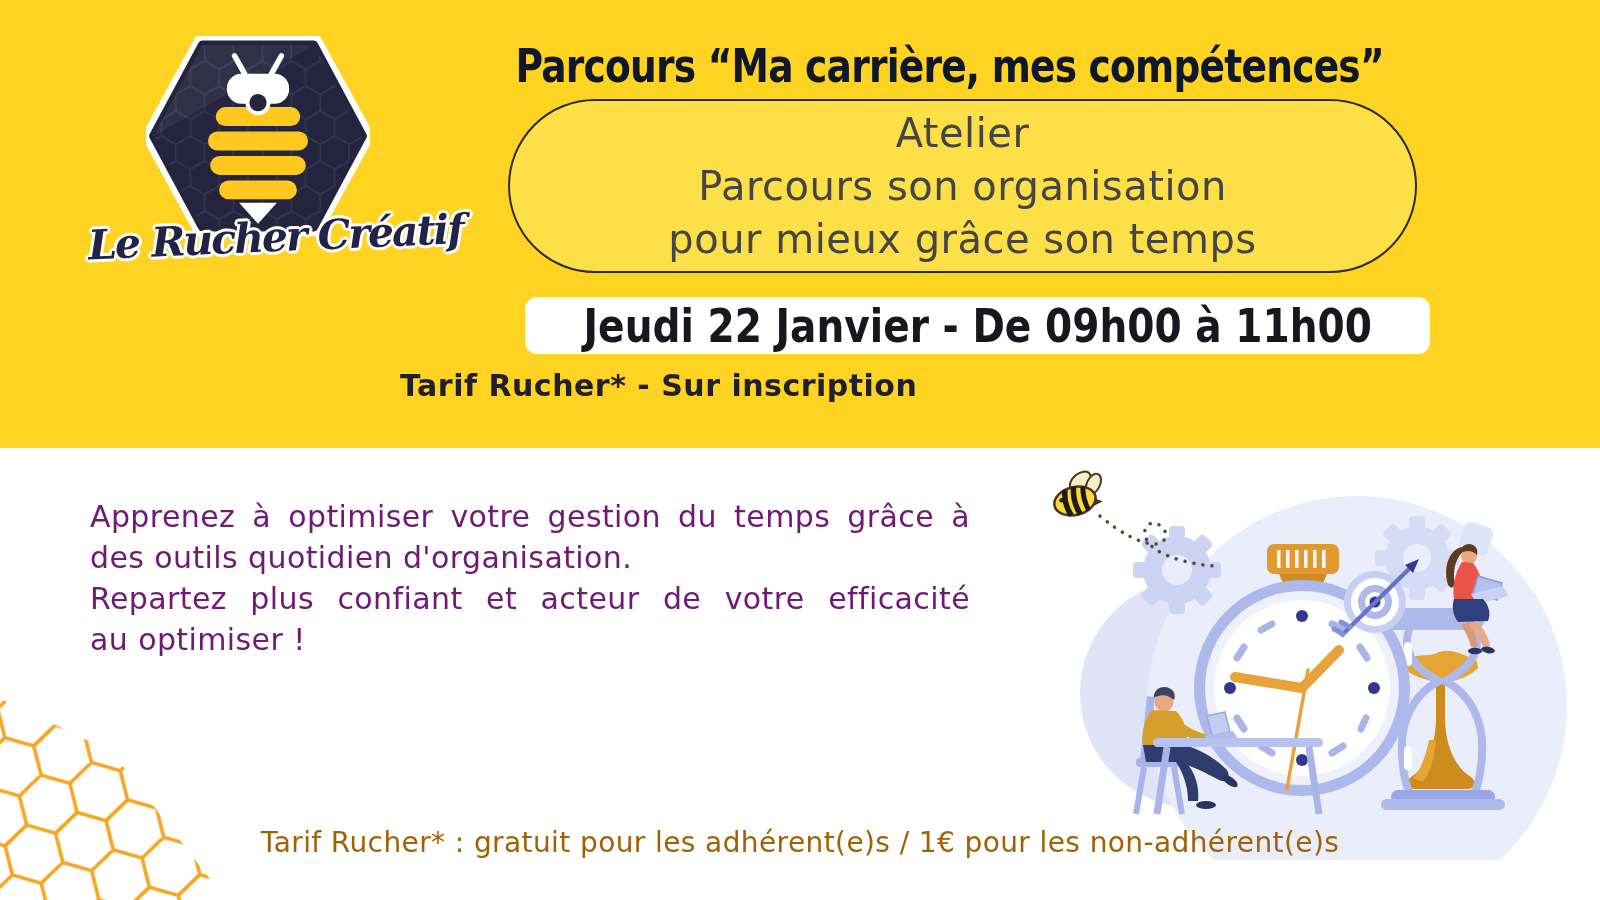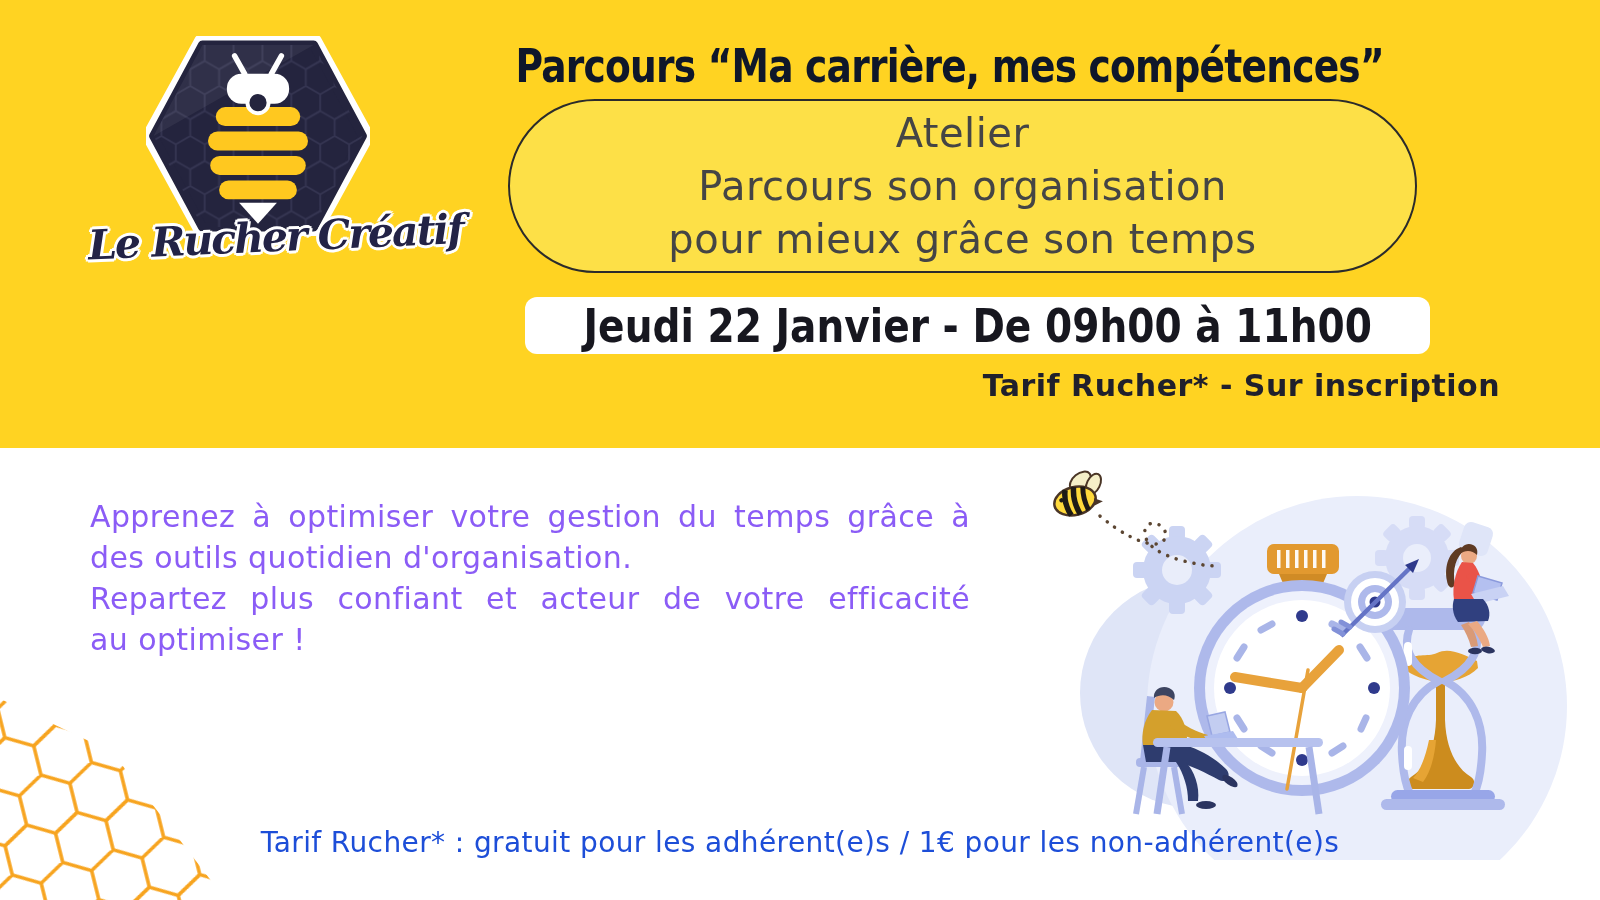--- a/index.html
+++ b/index.html
@@ -23,28 +23,28 @@
   .pill{position:absolute;left:508px;top:99px;width:905px;height:170px;background:#fde047;
     border:2.5px solid #2b2b2b;border-radius:90px;display:flex;flex-direction:column;
     justify-content:center;align-items:center;}
   .pill div{font-size:40px;line-height:53px;color:#454545;letter-spacing:.5px;}
   
   .date-strip{position:absolute;left:518px;top:297px;width:905px;height:57px;background:#fff;
     border-radius:12px;display:flex;justify-content:center;align-items:center;margin-left:7px;}
   .date-strip span{display:inline-block;transform:scaleX(.85);font-size:46px;font-weight:bold;
     color:#17171f;white-space:nowrap;}
   
-  .tarif{position:absolute;left:400px;top:368px;width:1100px;text-align:right;
+  .tarif{position:absolute;left:400px;top:368px;width:1100px;text-align:left;
     font-size:30px;font-weight:bold;color:#20202c;letter-spacing:.5px;}
   
   .description{position:absolute;left:90px;top:496px;width:880px;
-    font-size:30px;line-height:41px;color:#8b5cf6;letter-spacing:.4px;}
+    font-size:30px;line-height:41px;color:#701a75;letter-spacing:.4px;}
   .description .j{text-align:justify;text-align-last:justify;}
   .footnote{position:absolute;left:100px;top:826px;width:1400px;text-align:center;
-    font-size:28px;color:#1d4ed8;letter-spacing:.4px;}
+    font-size:28px;color:#a16207;letter-spacing:.4px;}
   .illu{position:absolute;left:1025px;top:448px;}
   .honeycomb{position:absolute;left:-6px;top:694px;}
 </style>
 </head>
 <body>
 
 <div class="poster">
 
   <div class="header">
 

